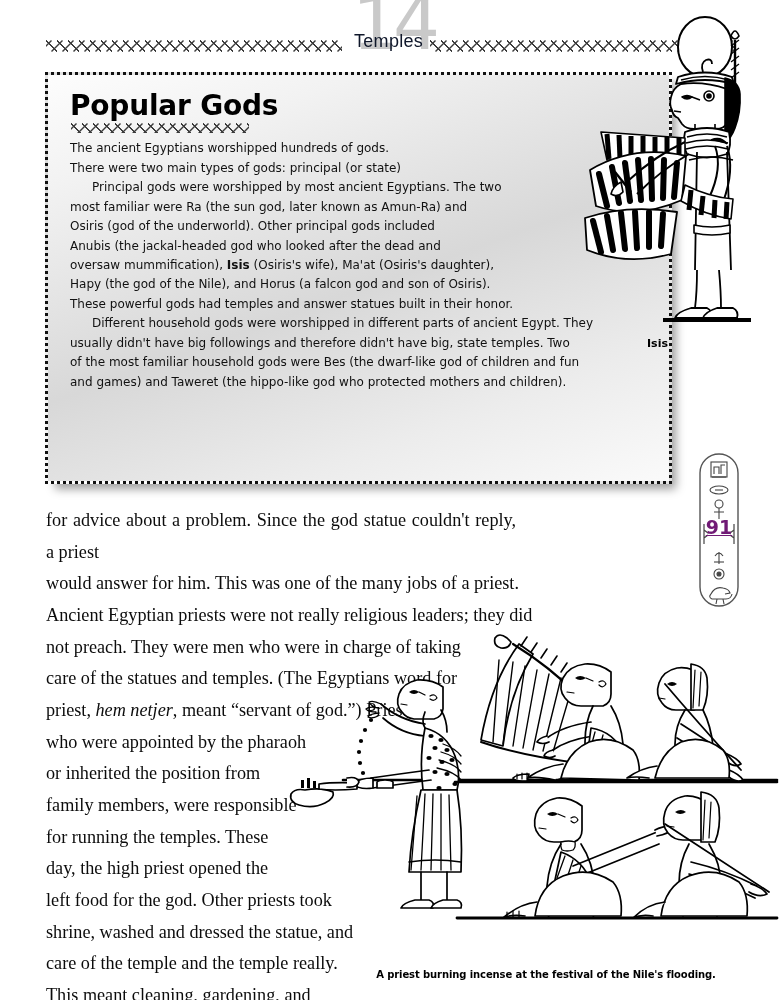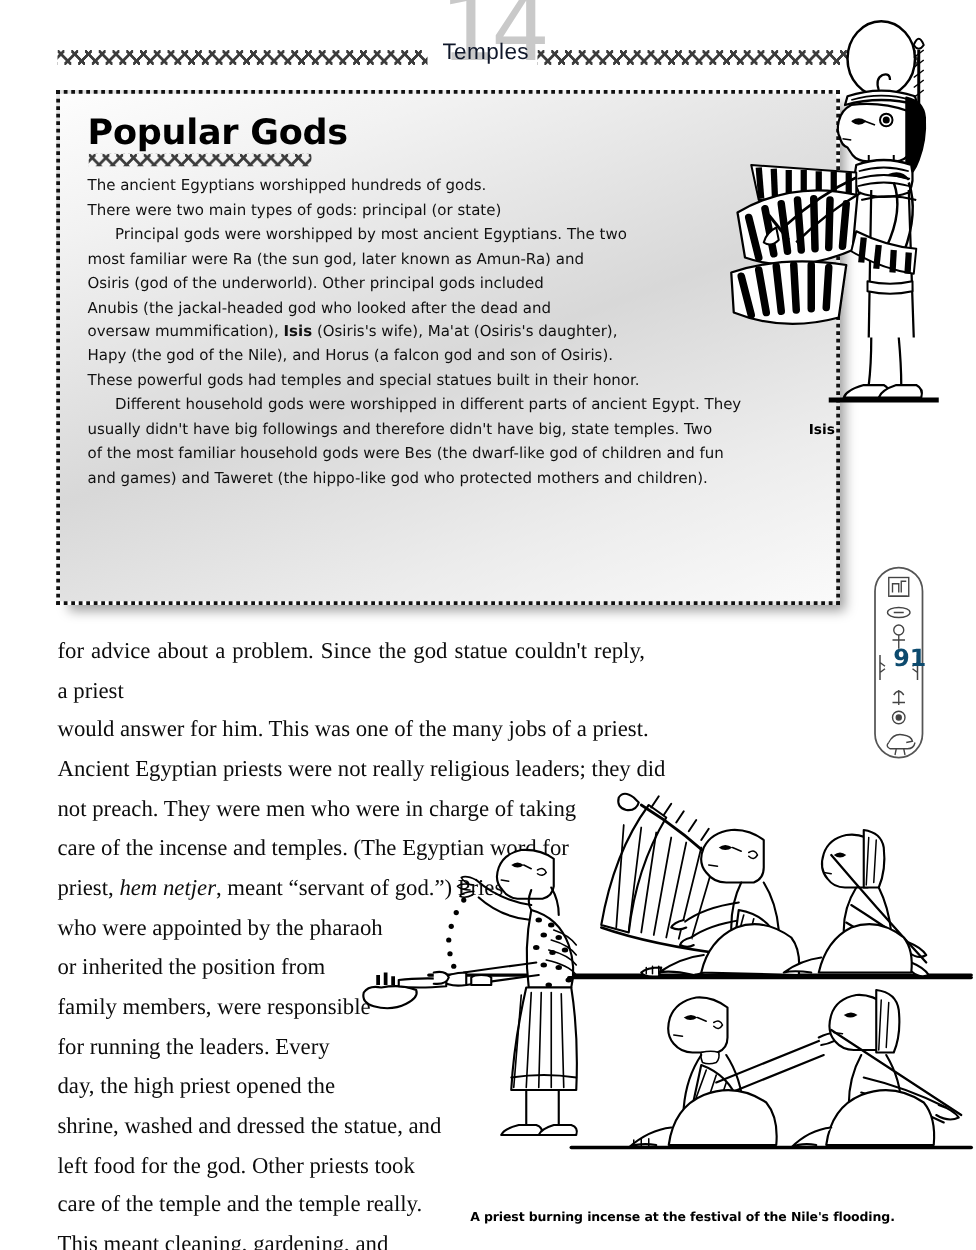--- a/index.html
+++ b/index.html
@@ -144,25 +144,26 @@
     position: absolute;
     left: 697px;
     top: 452px;
     width: 44px;
     height: 156px;
   }
   .cartouche-num {
     position: absolute;
     left: 0; top: 0;
     width: 44px;
-    text-align: right;
+    text-align: center;
     font-family: "DejaVu Sans", sans-serif;
     font-size: 19px;
     font-weight: bold;
-    color: #0c4a6e;
+    color: #701a75;
+    text-decoration: underline;
   }
 
   
   .illustration {
     position: absolute;
     left: 285px;
     top: 612px;
     width: 492px;
     height: 322px;
     pointer-events: none;
@@ -201,21 +202,21 @@
       <span>The ancient Egyptians worshipped hundreds of gods.</span><br>
       <span>There were two main types of gods: principal (or state)</span><br>
     </p>
     <p class="narrow indent" style="text-indent:0">
       <span style="display:inline-block;width:22px"></span><span>Principal gods were worshipped by most ancient Egyptians. The two</span><br>
       <span>most familiar were Ra (the sun god, later known as Amun-Ra) and</span><br>
       <span>Osiris (god of the underworld). Other principal gods included</span><br>
       <span>Anubis (the jackal-headed god who looked after the dead and</span><br>
       <span>oversaw mummification), </span><b class="isis-bold">Isis</b><span> (Osiris's wife), Ma'at (Osiris's daughter),</span><br>
       <span>Hapy (the god of the Nile), and Horus (a falcon god and son of Osiris).</span><br>
-      <span>These powerful gods had temples and special statues built in their honor.</span>
+      <span>These powerful gods had temples and answer statues built in their honor.</span>
     </p>
     <p class="wide">
       <span style="display:inline-block;width:22px"></span><span>Different household gods were worshipped in different parts of ancient Egypt. They</span><br>
       <span>usually didn't have big followings and therefore didn't have big, state temples. Two</span><br>
       <span>of the most familiar household gods were Bes (the dwarf-like god of children and fun</span><br>
       <span>and games) and Taweret (the hippo-like god who protected mothers and children).</span>
     </p>
   </div>
 </div>
 
@@ -331,29 +332,29 @@
     <path d="M78 300 L166 300" stroke="#000" stroke-width="4"></path>
   </svg>
 </div>
 <div class="isis-caption">Isis</div>
 
 <div class="body-text">
   <span class="j">for advice about a problem. Since the god statue couldn't reply, a priest</span>
   <span class="l">would answer for him. This was one of the many jobs of a priest.</span>
   <span class="l">Ancient Egyptian priests were not really religious leaders; they did</span>
   <span class="l">not preach. They were men who were in charge of taking</span>
-  <span class="l">care of the incense and temples. (The Egyptian word for</span>
+  <span class="l">care of the statues and temples. (The Egyptians word for</span>
   <span class="l"><span>priest, </span><i>hem netjer</i><span>, meant “servant of god.”) Priests,</span></span>
   <span class="l">who were appointed by the pharaoh</span>
   <span class="l narrow-col" style="text-align:justify;white-space:normal">or inherited the position from</span>
   <span class="l">family members, were responsible</span>
-  <span class="l">for running the leaders. Every</span>
+  <span class="l">for running the temples. These</span>
   <span class="l">day, the high priest opened the</span>
+  <span class="l">left food for the god. Other priests took</span>
   <span class="l">shrine, washed and dressed the statue, and</span>
-  <span class="l">left food for the god. Other priests took</span>
   <span class="l">care of the temple and the temple really.</span>
   <span class="l">This meant cleaning, gardening, and</span>
 </div>
 
 <div class="cartouche">
   <svg width="44" height="156" viewBox="0 0 44 156">
     <rect x="3" y="2" width="38" height="152" rx="19" ry="19" fill="#fff" stroke="#555" stroke-width="1.4"></rect>
 
     <g fill="none" stroke="#444" stroke-width="1.1">
       <rect x="14" y="10" width="16" height="15"></rect>

